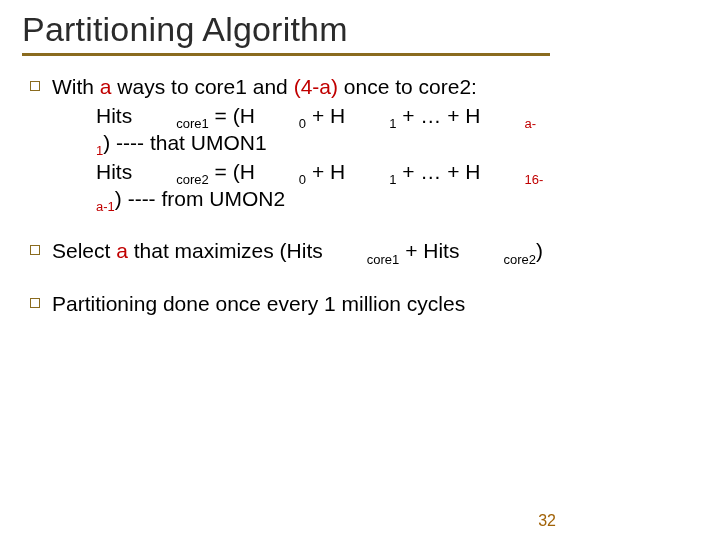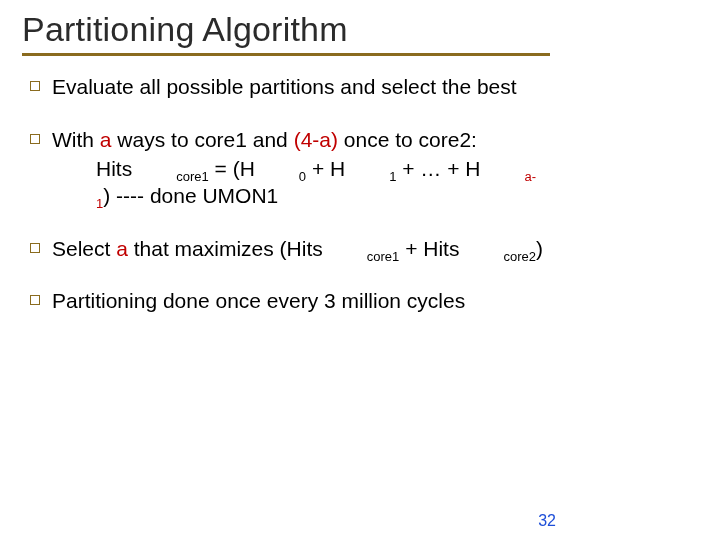--- a/index.html
+++ b/index.html
@@ -63,49 +63,49 @@
     font-size: 0.62em;
     vertical-align: sub;
     line-height: 0;
     margin-left: 44px;
   }
   .pagenum {
     position: absolute;
     right: 16px;
     bottom: 10px;
     font-size: 16px;
-    color: #1d4ed8;
+    color: #a16207;
   }
 </style>
 </head>
 <body>
 
 <div class="slide">
   <div class="title">Partitioning Algorithm</div>
   <div class="rule"></div>
 
   <ul class="outer">
 
-    <li>
-      <span>Evaluate all possible partitions and select the best</span>
-    </li>
 
     <li>
       <span>
         <span>With </span><span class="hl">a</span><span> ways to core1 and </span><span class="hl">(4-a)</span><span> once to core2:</span>
       </span>
       <div class="indent">
-        <span>Hits</span><sub>core1</sub><span> = (H</span><sub>0</sub><span> + H</span><sub>1</sub><span> + … + H</span><sub class="hl">a-1</sub><span>)    ---- done UMON1</span>
+        <span>Hits</span><sub>core1</sub><span> = (H</span><sub>0</sub><span> + H</span><sub>1</sub><span> + … + H</span><sub class="hl">a-1</sub><span>)    ---- that UMON1</span>
+      </div>
+      <div class="indent">
+        <span>Hits</span><sub>core2</sub><span> = (H</span><sub>0</sub><span> + H</span><sub>1</sub><span> + … + H</span><sub class="hl">16-a-1</sub><span>) ---- from UMON2</span>
       </div>
     </li>
 
     <li>
       <span>Select </span><span class="hl">a</span><span> that maximizes (Hits</span><sub>core1</sub><span> + Hits</span><sub>core2</sub><span>)</span>
     </li>
 
     <li>
-      <span>Partitioning done once every 3 million cycles</span>
+      <span>Partitioning done once every 1 million cycles</span>
     </li>
 
   </ul>
 
   <div class="pagenum">32</div>
 </div>
 
 </body></html>

